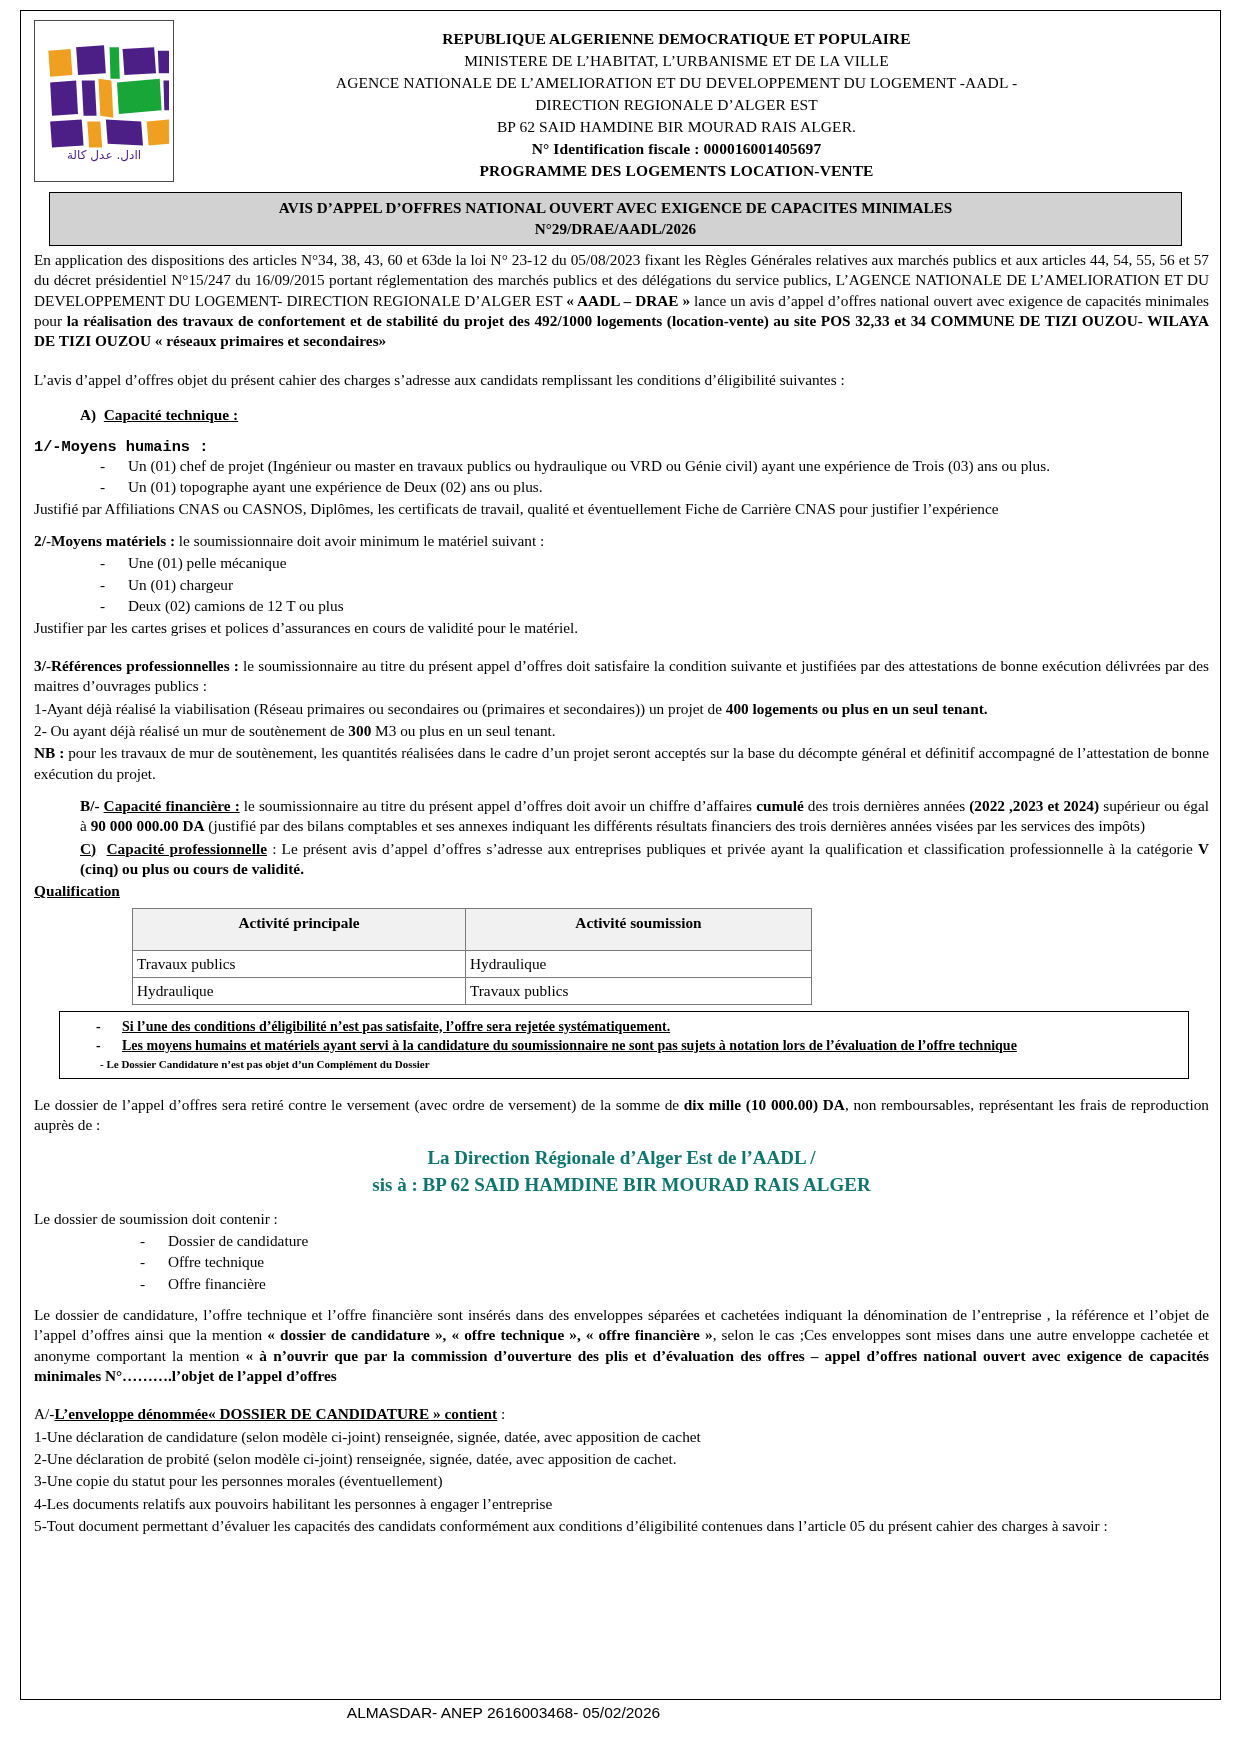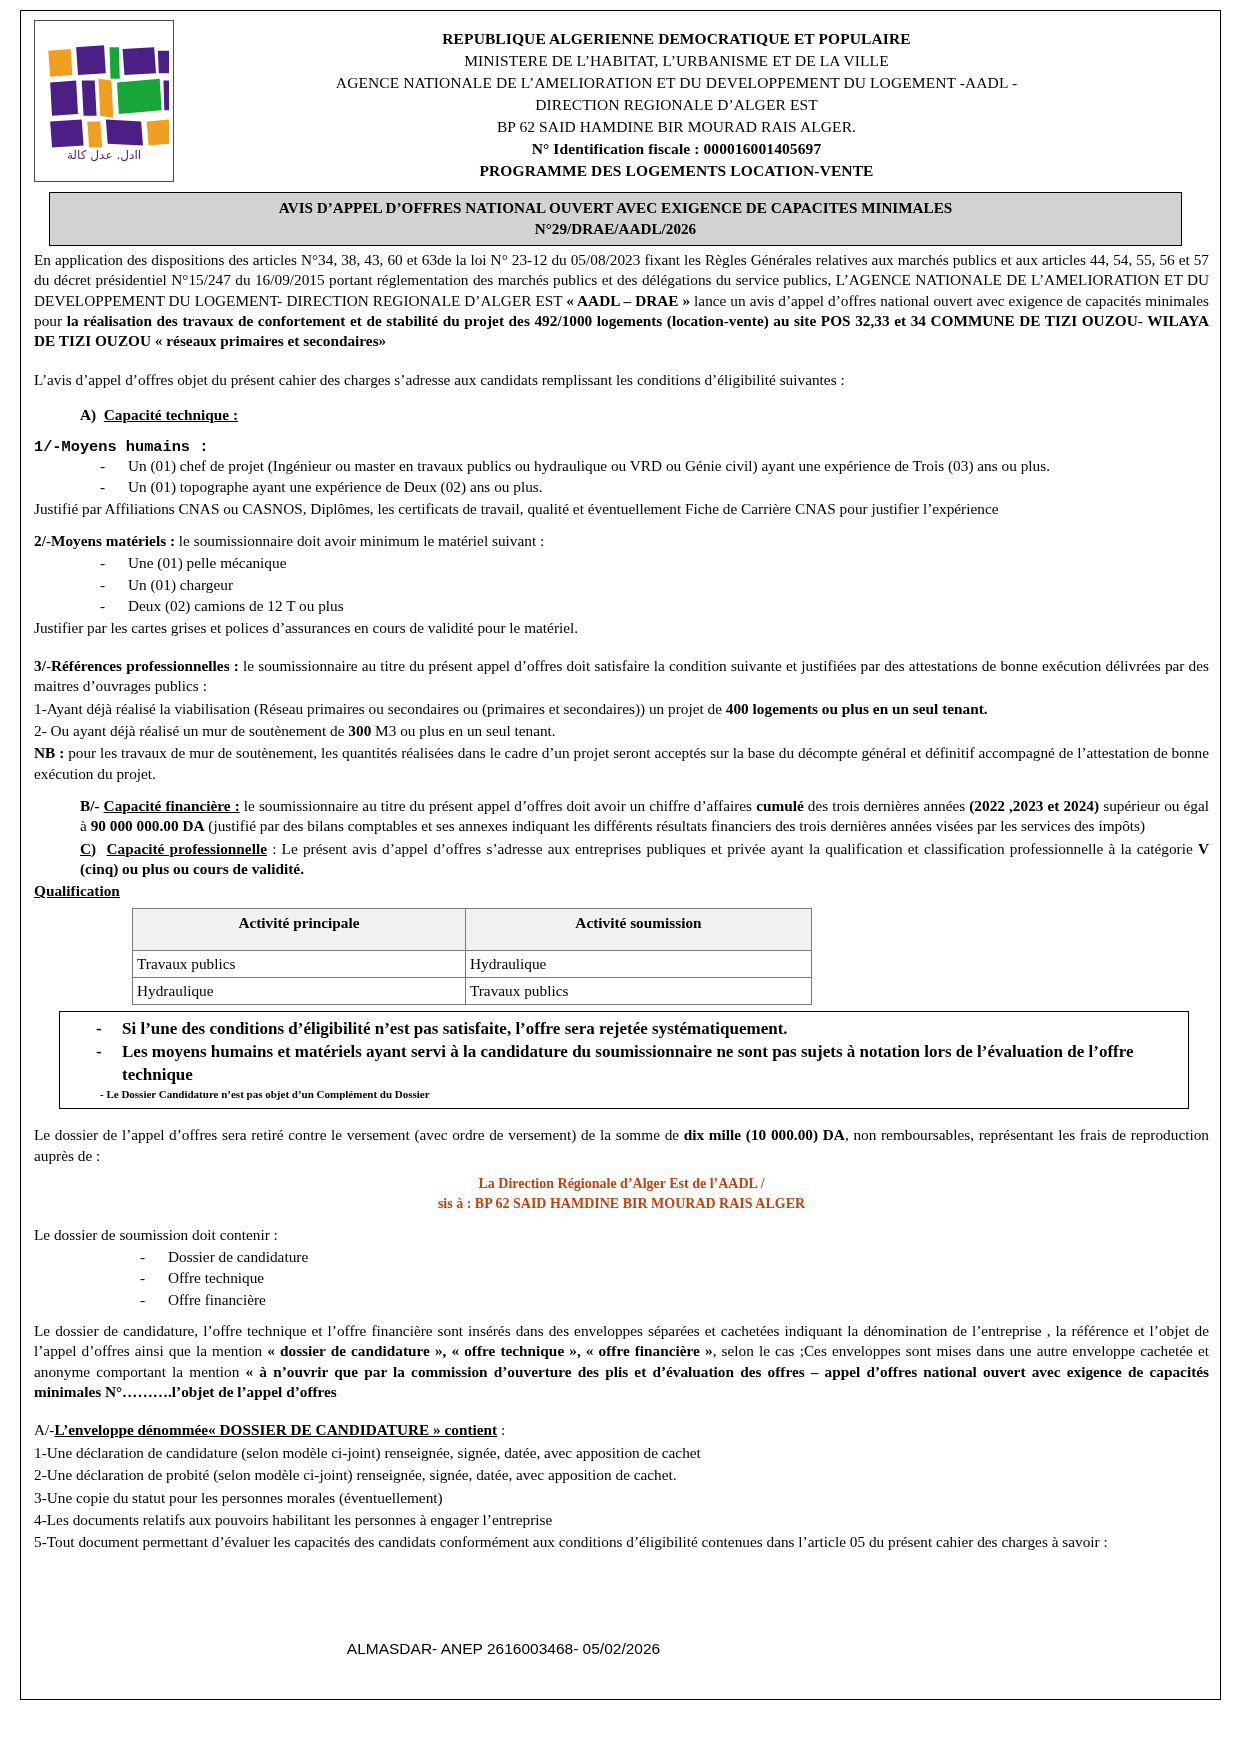--- a/index.html
+++ b/index.html
@@ -158,54 +158,55 @@
     border: 1px solid #000;
     margin: 6px 20px 0 25px;
     padding: 6px 10px 8px 10px;
   }
   .cond-box ul {
     list-style: none;
     margin: 0;
     padding: 0 0 0 22px;
   }
   .cond-box li {
-    font-size: 17px;
+    font-size: 14px;
     font-weight: bold;
     line-height: 1.33;
     position: relative;
     padding-left: 30px;
     margin-bottom: 1px;
+    text-decoration: underline;
   }
   .cond-box li::before {
     content: "-";
     position: absolute;
     left: 4px;
     top: 0;
   }
   .cond-last {
     font-size: 11px;
     font-weight: bold;
     margin: 2px 0 0 30px;
   }
 
   
   .red-addr {
     text-align: center;
-    color: #c2410c;
-    font-weight: bold;
-    font-size: 14px;
+    color: #0f766e;
+    font-weight: bold;
+    font-size: 19px;
     line-height: 1.45;
     margin-top: 8px;
   }
 
   
   .footer {
     position: absolute;
     left: 0;
-    top: 1640px;
+    top: 1704px;
     width: 1007px;
     text-align: center;
     font-size: 15.5px;
     font-family: "Liberation Sans", sans-serif;
   }
 </style>
 </head>
 <body>
 
 <div class="page">

